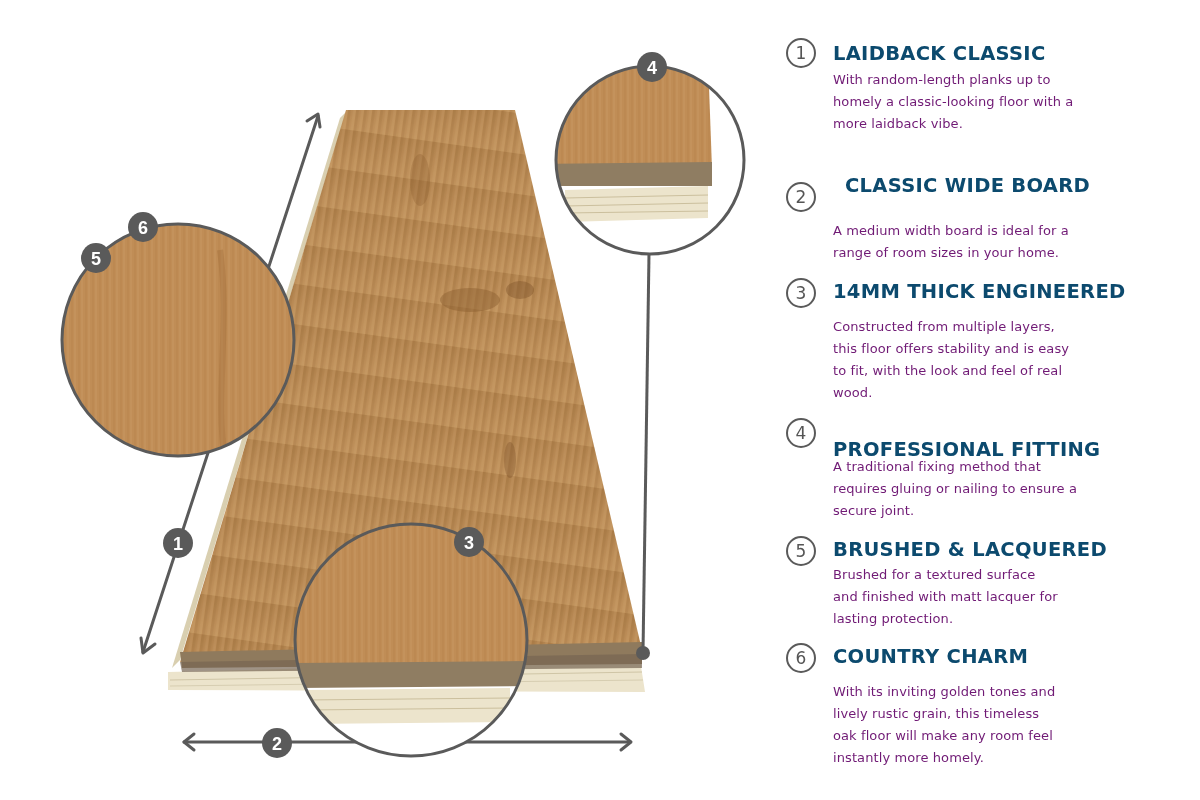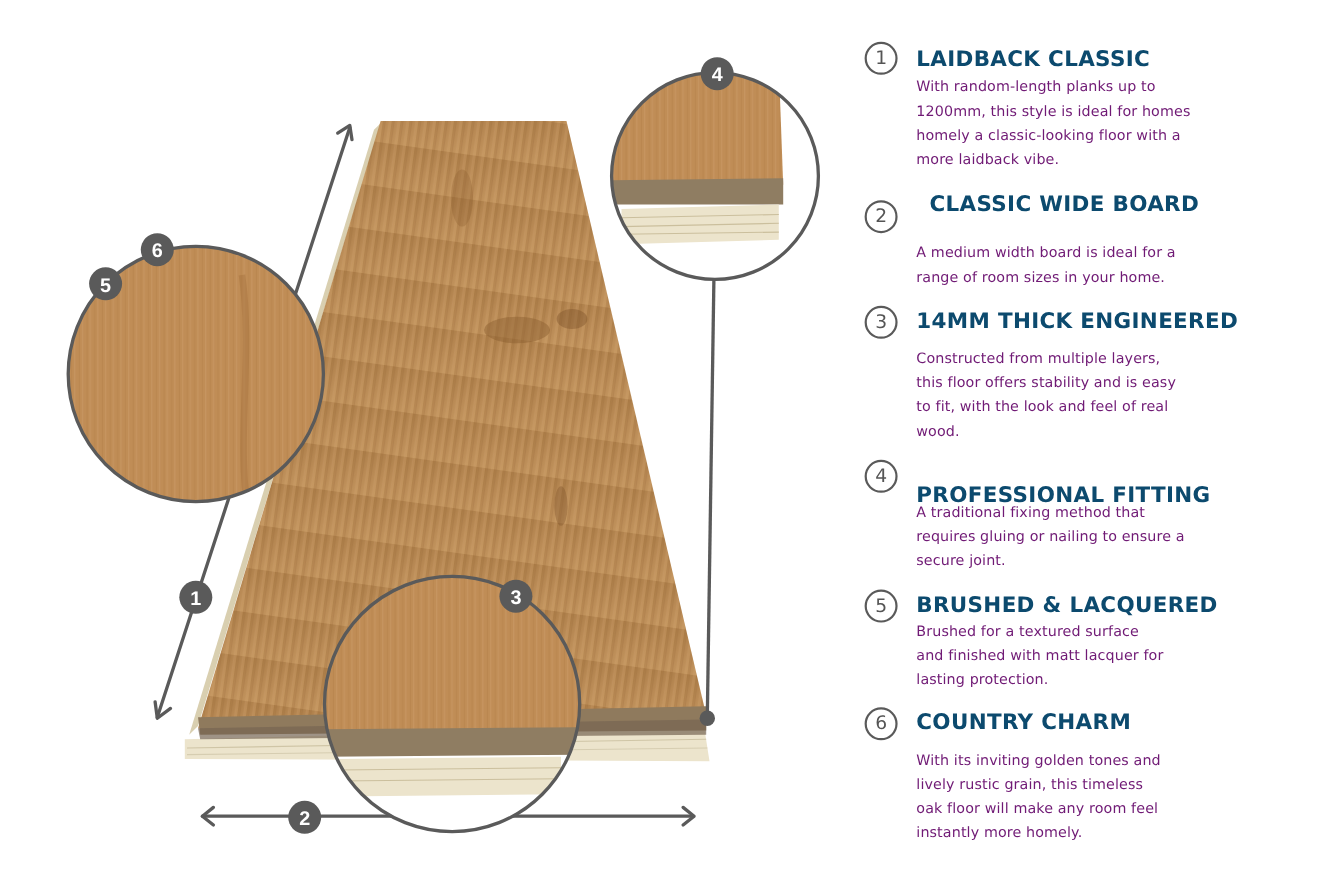--- a/index.html
+++ b/index.html
@@ -134,21 +134,20 @@
   </g>
 </svg>
 
 <div class="features">
 
   <div class="feature" style="top:38px;">
     <div class="num-circle" style="top:0;">1</div>
     <div class="feat-title" style="top:4px;">LAIDBACK CLASSIC</div>
     <div class="feat-body" style="top:31px;">
       <div>With random-length planks up to</div>
-      <div>1200mm, this style is ideal for homes</div>
       <div>homely a classic-looking floor with a</div>
       <div>more laidback vibe.</div>
     </div>
   </div>
 
   <div class="feature" style="top:180px;">
     <div class="num-circle" style="top:2px;">2</div>
     <div class="feat-title" style="top:-6px;margin-left:12px;">CLASSIC WIDE BOARD</div>
     <div class="feat-body" style="top:40px;">
       <div>A medium width board is ideal for a</div>

